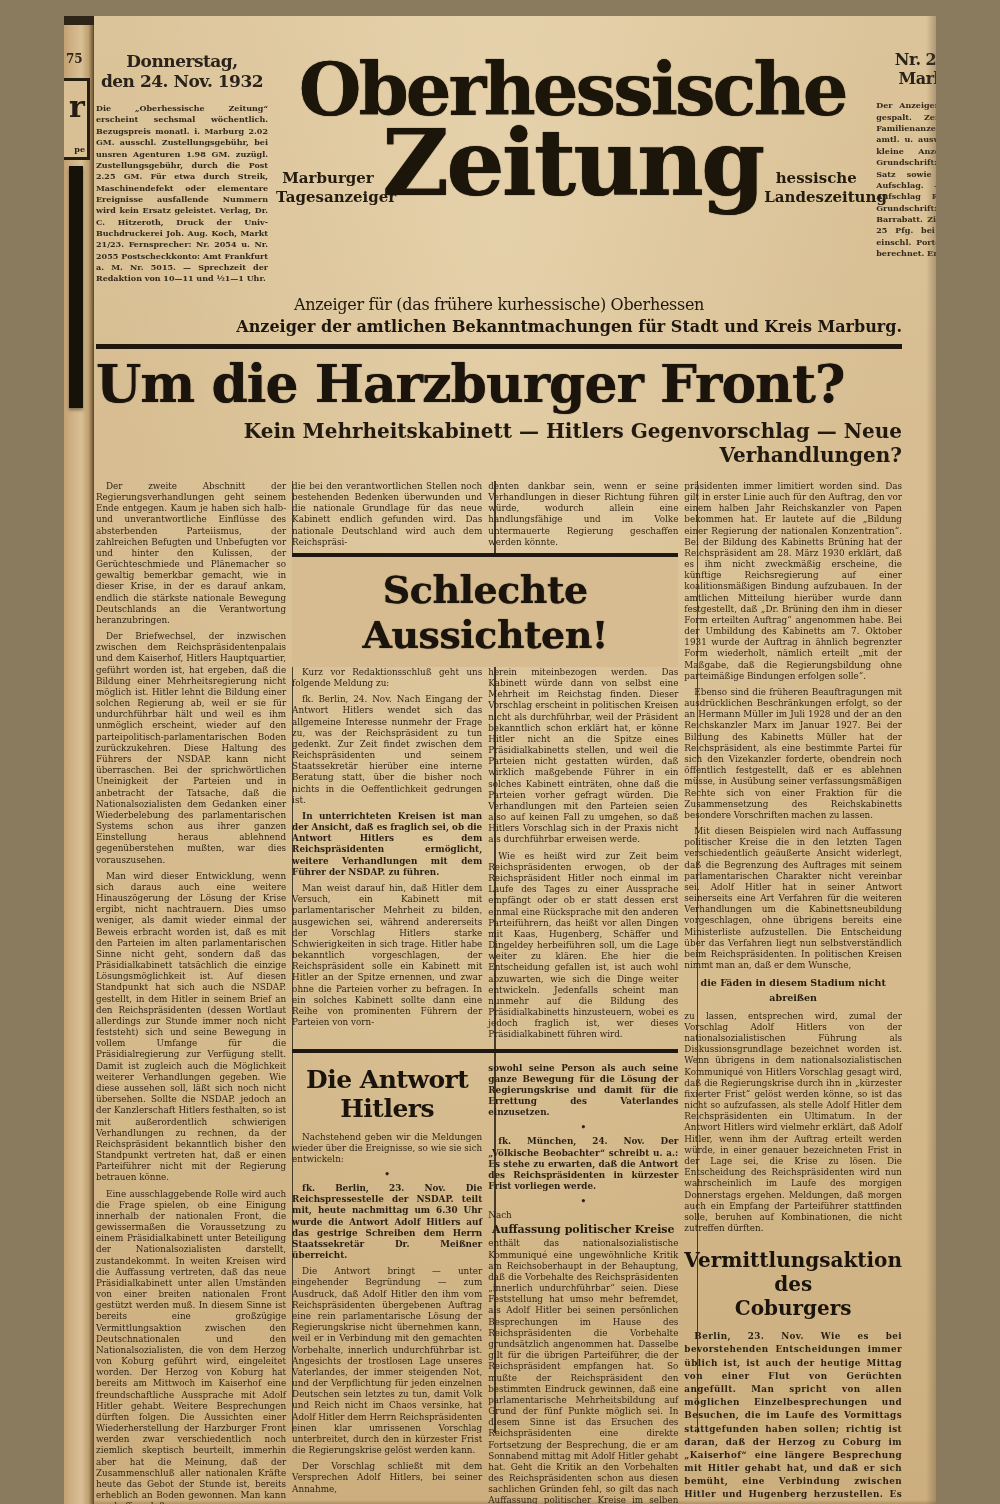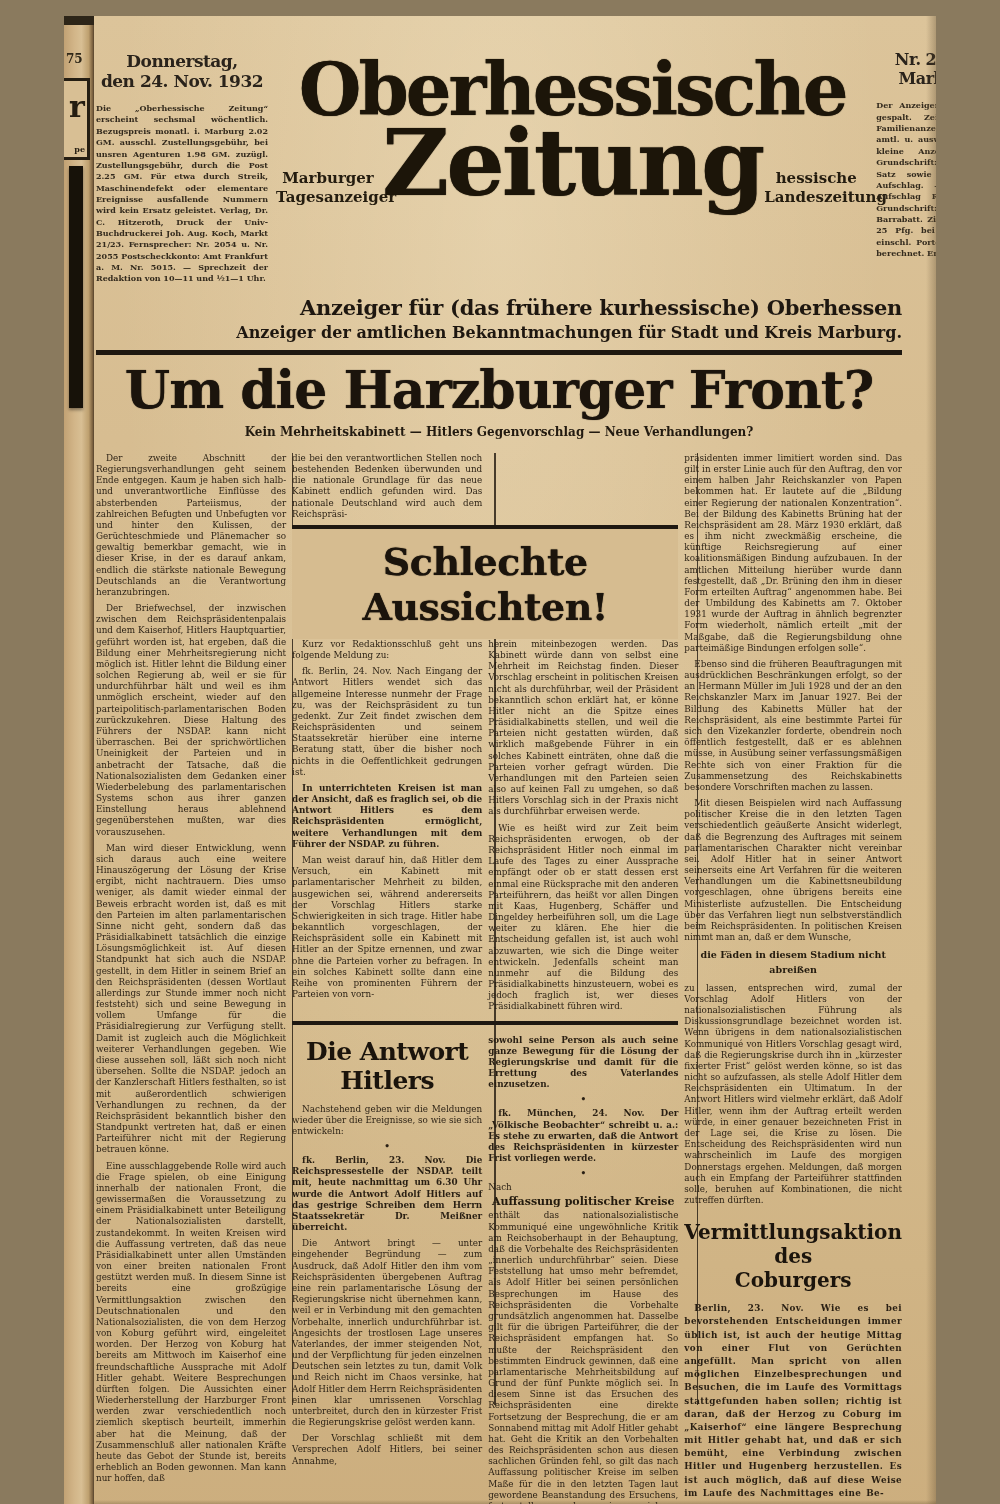--- a/index.html
+++ b/index.html
@@ -35,27 +35,27 @@
   .h-right{padding-top:4px;}
   .issueline{font-weight:bold;font-size:16px;line-height:1.2;text-align:center;letter-spacing:-.5px;}
   .masthead{text-align:center;padding-top:10px;}
   .m1{font-size:72px;font-weight:bold;letter-spacing:-3px;line-height:.95;color:#1c1509;
       text-shadow:0 0 1px #1c1509;}
   .m2row{display:flex;align-items:flex-end;justify-content:center;gap:2px;margin-top:-4px;}
   .side-label{width:104px;font-size:15px;font-weight:bold;line-height:1.3;color:#241c0f;}
   .m2{font-size:92px;font-weight:bold;letter-spacing:-3px;line-height:.95;color:#1c1509;
       text-shadow:0 0 1px #1c1509;}
 
-  .subtitle1{margin-top:10px;text-align:right;font-size:21px;font-weight:bold;letter-spacing:-.3px;color:#1e1710;}
+  .subtitle1{margin-top:10px;text-align:center;font-size:16px;font-weight:normal;letter-spacing:-.3px;color:#1e1710;}
   .subtitle2{margin-top:3px;text-align:right;font-size:16px;font-weight:bold;color:#1e1710;}
   .thickrule{height:5px;background:#1e1811;margin:8px 0 2px;}
 
-  .headline{margin-top:8px;text-align:center;font-size:52px;font-weight:bold;letter-spacing:-1px;
+  .headline{margin-top:8px;font-size:52px;font-weight:bold;letter-spacing:-1px;
     color:#1b140c;text-shadow:0 0 1px #1b140c;line-height:1.02;}
-  .subhead{margin-top:9px;text-align:center;font-size:12px;font-weight:bold;color:#221a10;}
+  .subhead{margin-top:9px;text-align:right;font-size:20px;font-weight:bold;color:#221a10;}
 
   
   .body{position:relative;margin-top:14px;display:grid;grid-template-columns:repeat(4,1fr);
     column-gap:6px;min-height:950px;align-content:start;}
   .vrule{position:absolute;top:0;height:952px;width:1.6px;background:#2b2216;opacity:.85;z-index:1;}
   .vr1{left:calc(25% - 6px);} .vr2{left:calc(50% - 5px);} .vr3{left:calc(75% - 4px);}
 
   .bp{font-size:8.8px;line-height:1.27;text-align:justify;margin:0 0 5px;text-indent:10px;color:#291f13;}
   .noind{text-indent:0;}
   .b{font-weight:bold;}
@@ -147,20 +147,23 @@
       <div class="c1">
         <p class="bp">Der zweite Abschnitt der Regierungsverhandlungen geht seinem Ende entgegen. Kaum je haben sich halb- und unverantwortliche Einflüsse des absterbenden Parteiismus, der zahlreichen Befugten und Unbefugten vor und hinter den Kulissen, der Gerüchteschmiede und Plänemacher so gewaltig bemerkbar gemacht, wie in dieser Krise, in der es darauf ankam, endlich die stärkste nationale Bewegung Deutschlands an die Verantwortung heranzubringen.</p>
         <p class="bp">Der Briefwechsel, der inzwischen zwischen dem Reichspräsidentenpalais und dem Kaiserhof, Hitlers Hauptquartier, geführt worden ist, hat ergeben, daß die Bildung einer Mehrheitsregierung nicht möglich ist. Hitler lehnt die Bildung einer solchen Regierung ab, weil er sie für undurchführbar hält und weil es ihm unmöglich erscheint, wieder auf den parteipolitisch-parlamentarischen Boden zurückzukehren. Diese Haltung des Führers der NSDAP. kann nicht überraschen. Bei der sprichwörtlichen Uneinigkeit der Parteien und in anbetracht der Tatsache, daß die Nationalsozialisten dem Gedanken einer Wiederbelebung des parlamentarischen Systems schon aus ihrer ganzen Einstellung heraus ablehnend gegenüberstehen mußten, war dies vorauszusehen.</p>
         <p class="bp">Man wird dieser Entwicklung, wenn sich daraus auch eine weitere Hinauszögerung der Lösung der Krise ergibt, nicht nachtrauern. Dies umso weniger, als damit wieder einmal der Beweis erbracht worden ist, daß es mit den Parteien im alten parlamentarischen Sinne nicht geht, sondern daß das Präsidialkabinett tatsächlich die einzige Lösungsmöglichkeit ist. Auf diesen Standpunkt hat sich auch die NSDAP. gestellt, in dem Hitler in seinem Brief an den Reichspräsidenten (dessen Wortlaut allerdings zur Stunde immer noch nicht feststeht) sich und seine Bewegung in vollem Umfange für die Präsidialregierung zur Verfügung stellt. Damit ist zugleich auch die Möglichkeit weiterer Verhandlungen gegeben. Wie diese aussehen soll, läßt sich noch nicht übersehen. Sollte die NSDAP. jedoch an der Kanzlerschaft Hitlers festhalten, so ist mit außerordentlich schwierigen Verhandlungen zu rechnen, da der Reichspräsident bekanntlich bisher den Standpunkt vertreten hat, daß er einen Parteiführer nicht mit der Regierung betrauen könne.</p>
         <p class="bp">Eine ausschlaggebende Rolle wird auch die Frage spielen, ob eine Einigung innerhalb der nationalen Front, die gewissermaßen die Voraussetzung zu einem Präsidialkabinett unter Beteiligung der Nationalsozialisten darstellt, zustandekommt. In weiten Kreisen wird die Auffassung vertreten, daß das neue Präsidialkabinett unter allen Umständen von einer breiten nationalen Front gestützt werden muß. In diesem Sinne ist bereits eine großzügige Vermittlungsaktion zwischen den Deutschnationalen und den Nationalsozialisten, die von dem Herzog von Koburg geführt wird, eingeleitet worden. Der Herzog von Koburg hat bereits am Mittwoch im Kaiserhof eine freundschaftliche Aussprache mit Adolf Hitler gehabt. Weitere Besprechungen dürften folgen. Die Aussichten einer Wiederherstellung der Harzburger Front werden zwar verschiedentlich noch ziemlich skeptisch beurteilt, immerhin aber hat die Meinung, daß der Zusammenschluß aller nationalen Kräfte heute das Gebot der Stunde ist, bereits erheblich an Boden gewonnen. Man kann nur hoffen, daß</p>
       </div>
 
       <div class="c2top">
         <p class="bp noind">die bei den verantwortlichen Stellen noch bestehenden Bedenken überwunden und die nationale Grundlage für das neue Kabinett endlich gefunden wird. Das nationale Deutschland wird auch dem Reichspräsi-</p>
       </div>
+      <div class="c3top">
+        <p class="bp noind">denten dankbar sein, wenn er seine Verhandlungen in dieser Richtung führen würde, wodurch allein eine handlungsfähige und im Volke untermauerte Regierung geschaffen werden könnte.</p>
+      </div>
 
       <div class="aushead">Schlechte Aussichten!</div>
 
       <div class="c2mid">
         <p class="bp">Kurz vor Redaktionsschluß geht uns folgende Meldung zu:</p>
         <p class="bp">fk. Berlin, 24. Nov. Nach Eingang der Antwort Hitlers wendet sich das allgemeine Interesse nunmehr der Frage zu, was der Reichspräsident zu tun gedenkt. Zur Zeit findet zwischen dem Reichspräsidenten und seinem Staatssekretär hierüber eine interne Beratung statt, über die bisher noch nichts in die Oeffentlichkeit gedrungen ist.</p>
         <p class="bp b">In unterrichteten Kreisen ist man der Ansicht, daß es fraglich sei, ob die Antwort Hitlers es dem Reichspräsidenten ermöglicht, weitere Verhandlungen mit dem Führer der NSDAP. zu führen.</p>
         <p class="bp">Man weist darauf hin, daß Hitler dem Versuch, ein Kabinett mit parlamentarischer Mehrheit zu bilden, ausgewichen sei, während andererseits der Vorschlag Hitlers starke Schwierigkeiten in sich trage. Hitler habe bekanntlich vorgeschlagen, der Reichspräsident solle ein Kabinett mit Hitler an der Spitze ernennen, und zwar ohne die Parteien vorher zu befragen. In ein solches Kabinett sollte dann eine Reihe von prominenten Führern der Parteien von vorn-</p>
       </div>
       <div class="c3mid">

